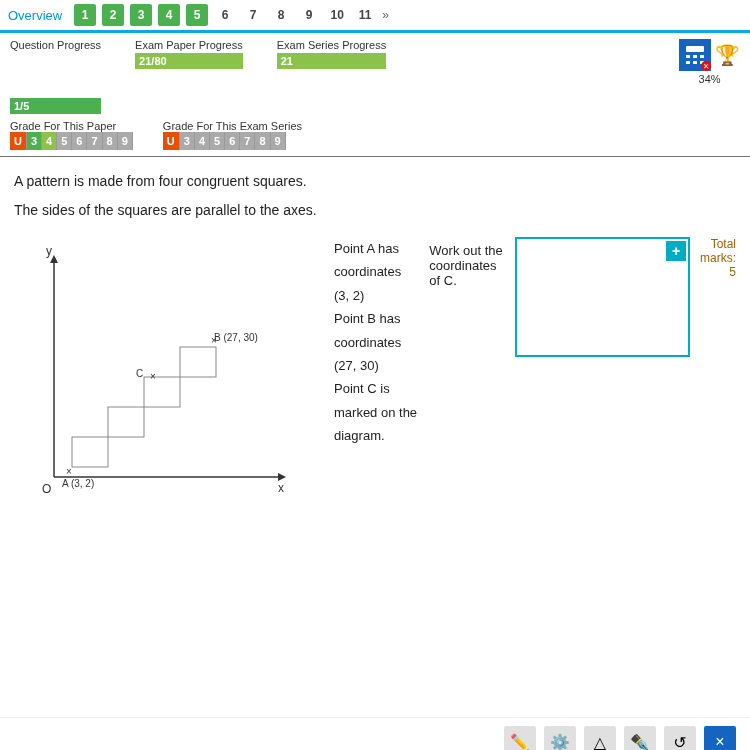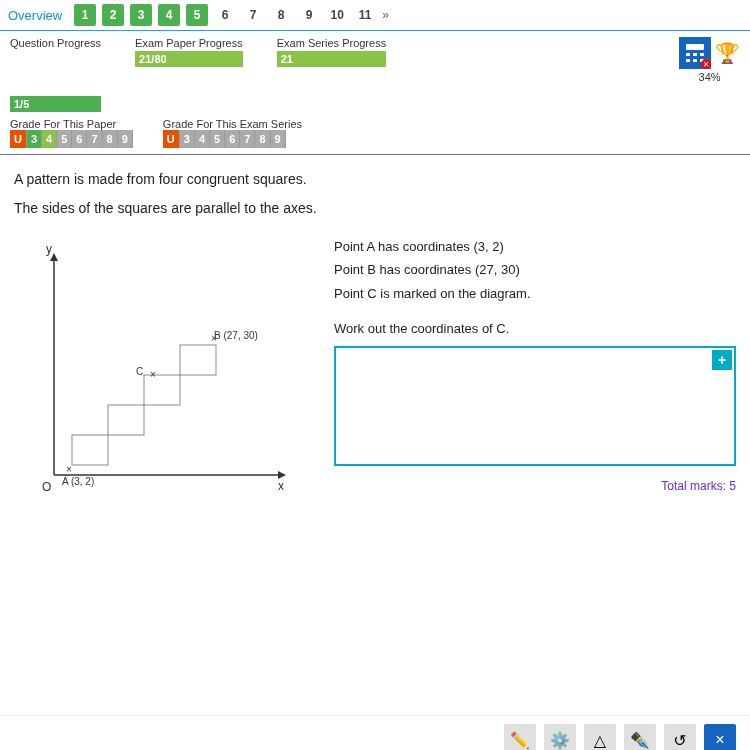--- a/index.html
+++ b/index.html
@@ -11,21 +11,21 @@
       font-size: 13px;
       color: #222;
     }
 
     
     .top-nav {
       background: white;
       display: flex;
       align-items: center;
       padding: 4px 8px;
-      border-bottom: 1px solid #0ea5e9;
+      border-bottom: 3px solid #0ea5e9;
       gap: 6px;
     }
     .top-nav .nav-title {
       color: #0099cc;
       font-size: 13px;
       margin-right: 6px;
     }
     .nav-num {
       width: 22px; height: 22px;
       display: flex; align-items: center; justify-content: center;
@@ -133,21 +133,21 @@
     
     .diagram-area {
       width: 300px;
       flex-shrink: 0;
     }
 
     
     .right-area {
       flex: 1;
       display: flex;
-      flex-direction: column;
+      flex-direction: row;
       gap: 10px;
     }
 
     .coords-text {
       font-size: 13px;
       line-height: 1.8;
       color: #222;
     }
 
     .work-out-text {
@@ -175,21 +175,21 @@
       top: 4px; right: 4px;
       width: 20px; height: 20px;
       background: #00acc1;
       color: white;
       display: flex; align-items: center; justify-content: center;
       font-size: 14px; cursor: pointer; font-weight: bold;
     }
 
     .total-marks {
       font-size: 12px;
-      color: #6d28d9;
+      color: #a16207;
       text-align: right;
     }
 
     
     .toolbar {
       display: flex;
       align-items: center;
       justify-content: flex-end;
       gap: 8px;
       padding: 8px 14px;

